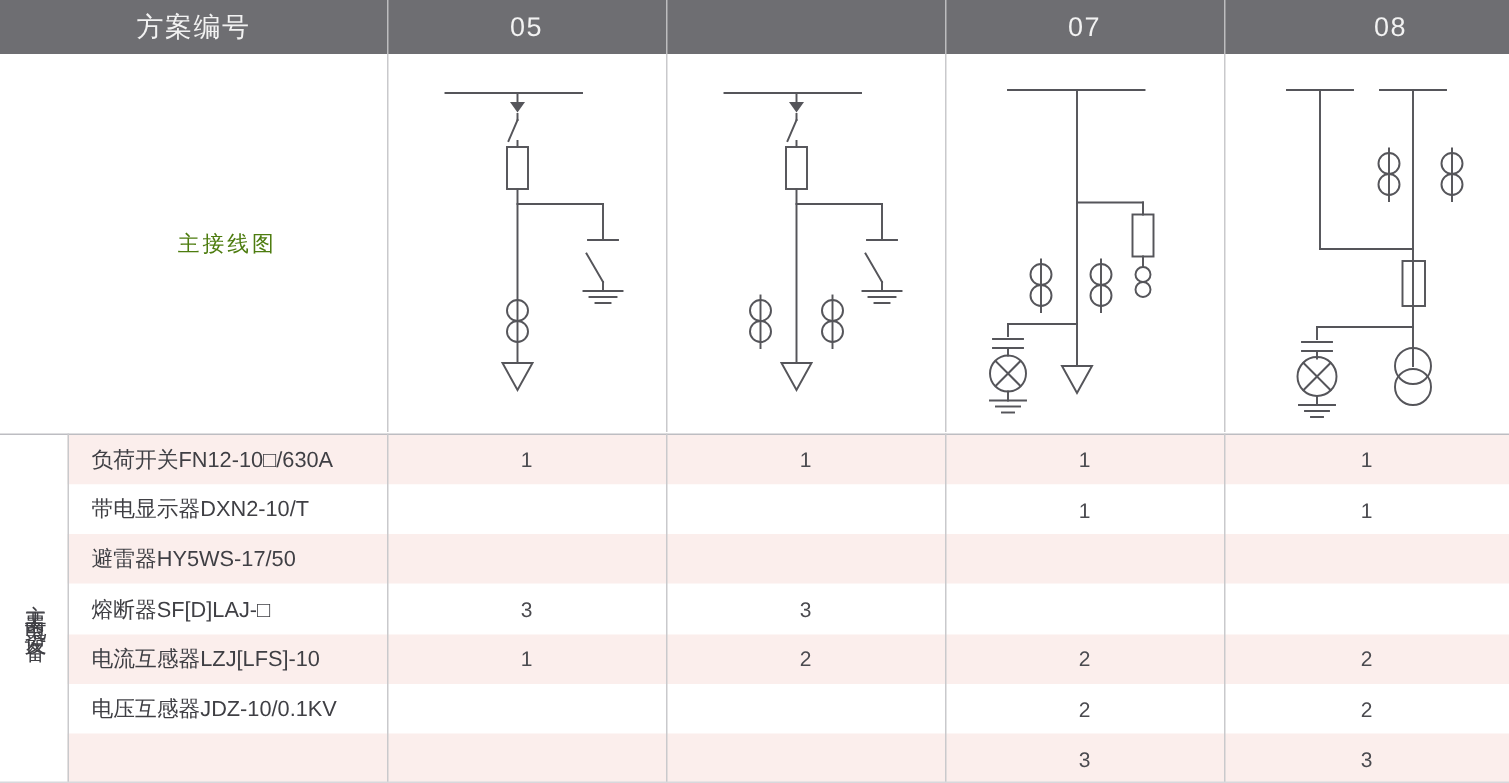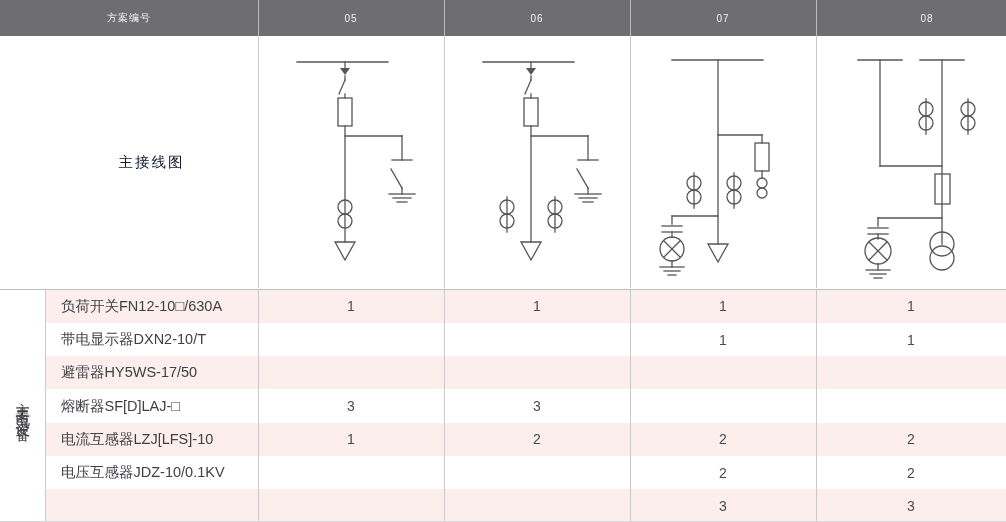--- a/index.html
+++ b/index.html
@@ -6,31 +6,31 @@
   body{
     font-family:"Liberation Sans","DejaVu Sans",sans-serif;
     width:1006px;height:522px;overflow:hidden;
     -webkit-font-smoothing:antialiased;
   }
   .sheet{position:relative;width:1006px;height:522px;}
 
   
   .hdr{position:absolute;left:0;top:0;width:1006px;height:36px;background:#6e6e72;}
   .hdr-cell{position:absolute;top:0;height:36px;display:flex;align-items:center;justify-content:center;
-            color:#f2f2f2;font-size:10px;letter-spacing:1px;}
+            color:#f2f2f2;font-size:18px;letter-spacing:1px;}
   .hdr-sep{position:absolute;top:0;width:1px;height:36px;background:#ffffff;opacity:.55;}
 
   
   .vline{position:absolute;width:1px;background:#c9c9cc;}
 
   
   .diagband{position:absolute;left:0;top:36px;width:1006px;height:252px;background:#fff;}
   .diaglabel{position:absolute;left:45px;top:36px;width:213px;height:252px;
              display:flex;align-items:center;justify-content:center;
-             font-size:14.5px;color:#0f172a;letter-spacing:2px;}
+             font-size:14.5px;color:#4d7c0f;letter-spacing:2px;}
   .dcell{position:absolute;top:36px;height:252px;}
   .dcell svg{display:block;}
 
   
   .lower{position:absolute;left:0;top:289px;width:1006px;height:233px;}
   .vlabel{position:absolute;left:0;top:0;width:45px;height:233px;
           display:flex;align-items:center;justify-content:center;}
   .vlabel span{writing-mode:vertical-rl;text-orientation:upright;
                font-size:14.5px;color:#3f3f44;letter-spacing:5px;line-height:1;}
   .row{position:absolute;left:45px;width:961px;height:33.3px;}
@@ -44,21 +44,20 @@
   .brd-bot{position:absolute;left:0;bottom:0;width:1006px;height:1px;background:#d8d8dc;}
 </style>
 </head>
 <body>
 
 <div class="sheet">
 
   <div class="hdr"></div>
   <div class="hdr-cell" style="left:0;width:258px;">方案编号</div>
   <div class="hdr-cell" style="left:258px;width:186px;">05</div>
-  <div class="hdr-cell" style="left:444px;width:186px;">06</div>
   <div class="hdr-cell" style="left:630px;width:186px;">07</div>
   <div class="hdr-cell" style="left:816px;width:222px;">08</div>
 
   <div class="hdr-sep" style="left:258px;"></div>
   <div class="hdr-sep" style="left:444px;"></div>
   <div class="hdr-sep" style="left:630px;"></div>
   <div class="hdr-sep" style="left:816px;"></div>
 
   <div class="diagband"></div>
   <div class="diaglabel">主接线图</div>

